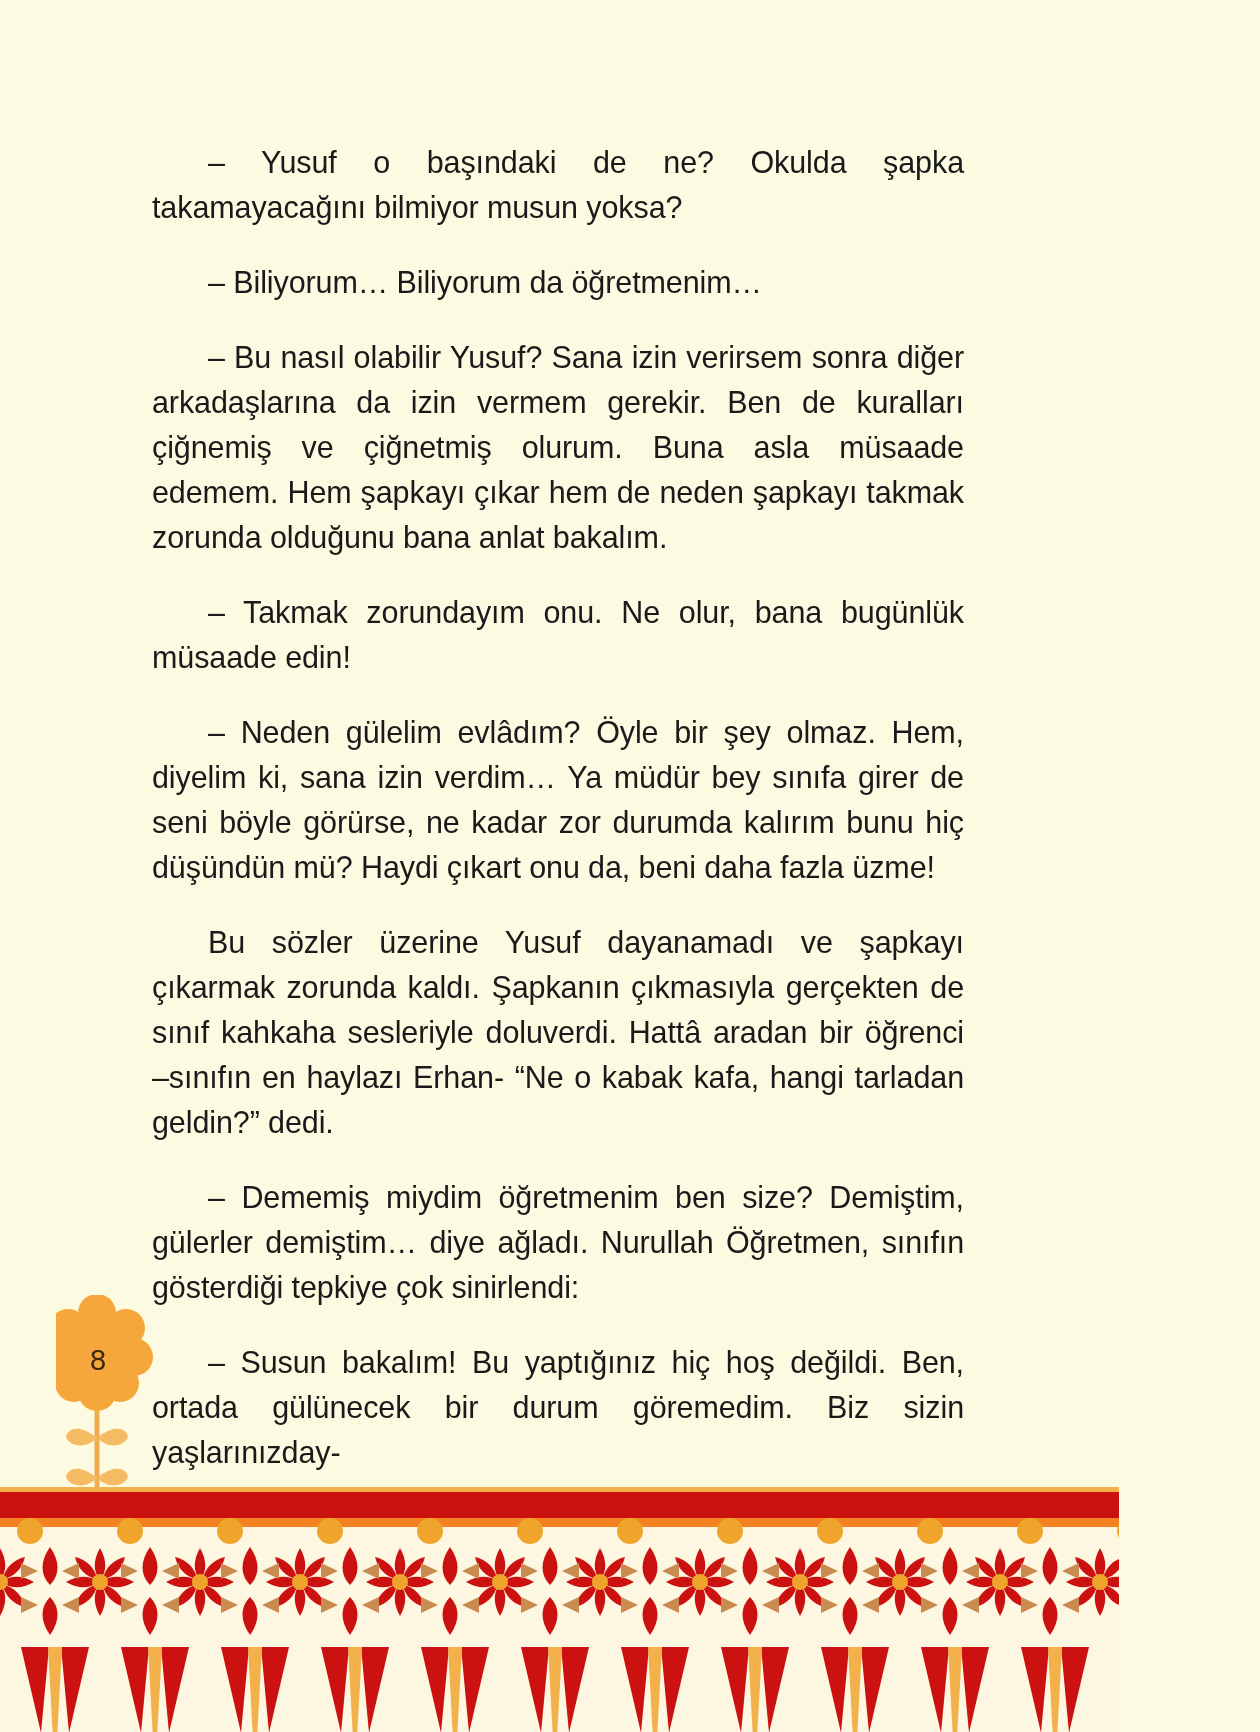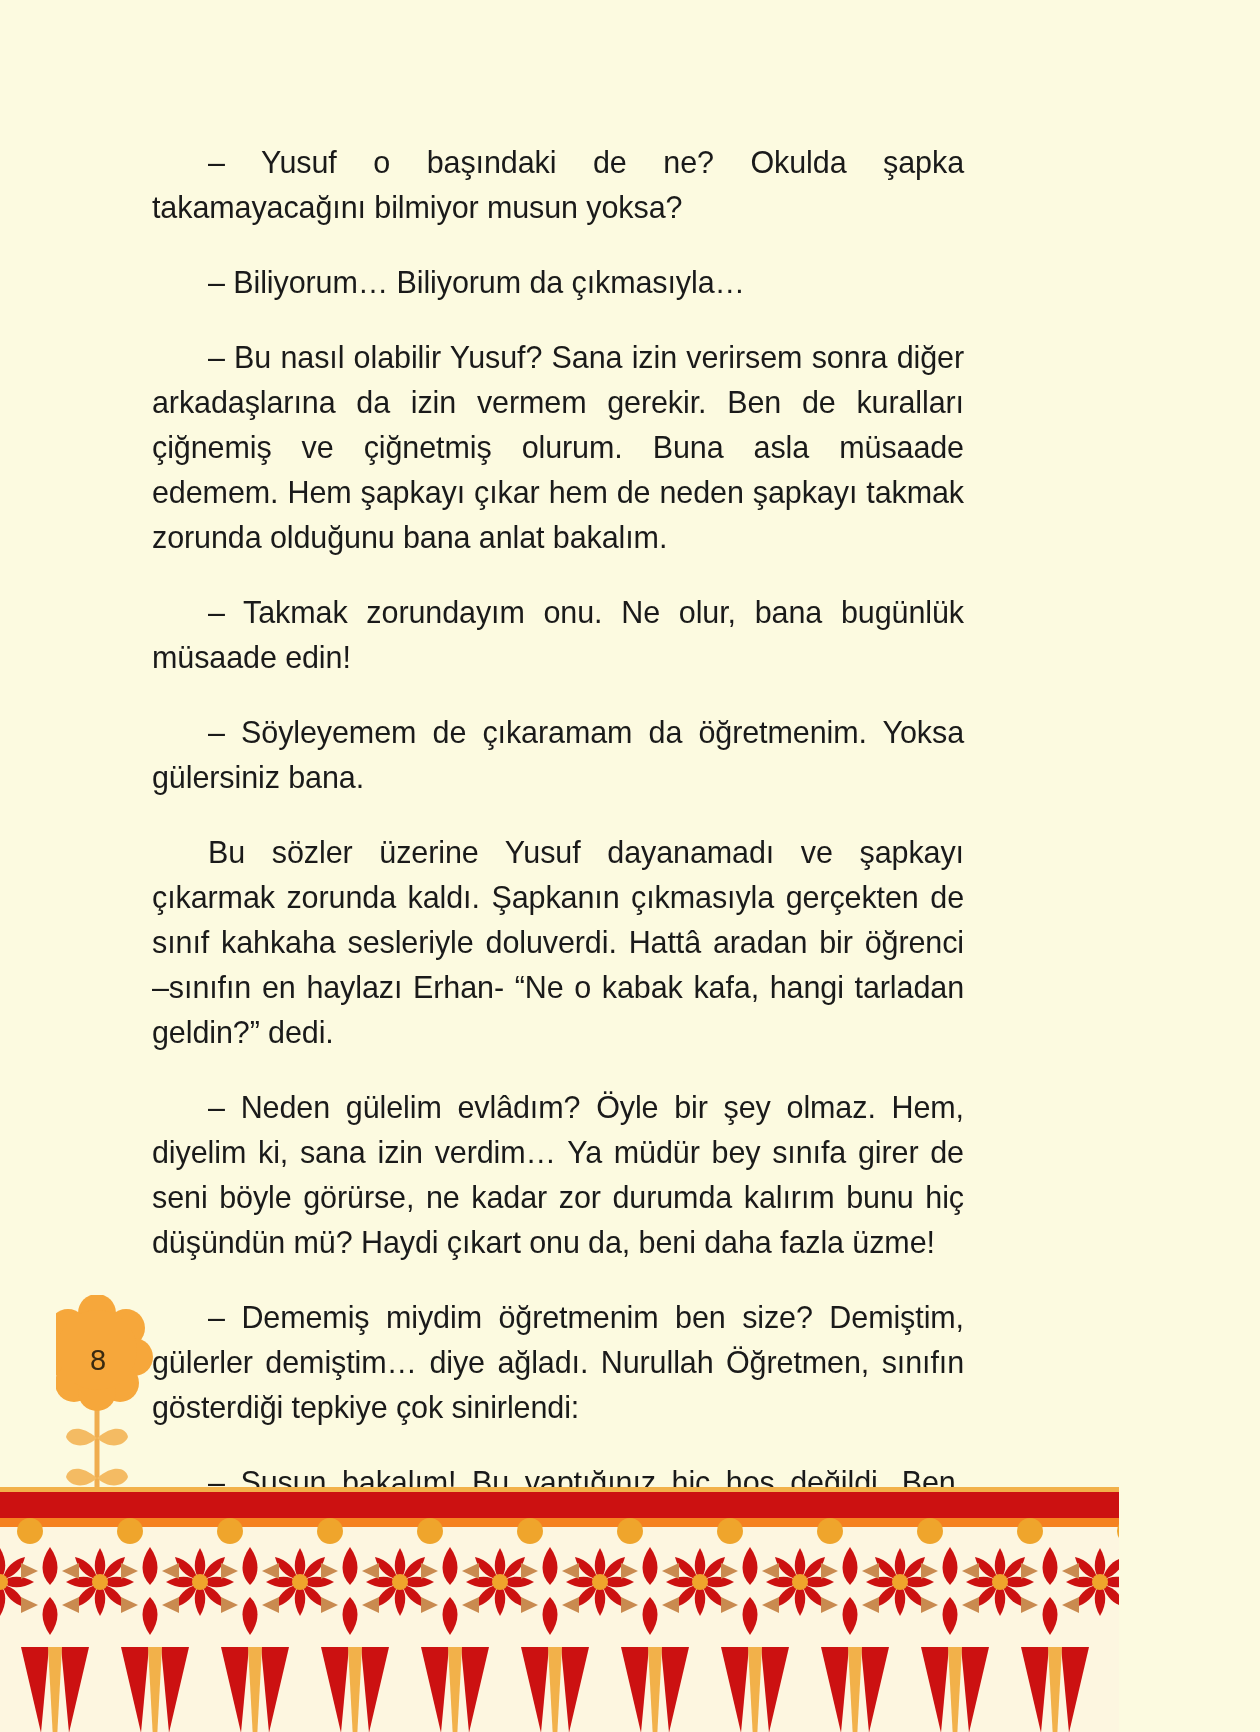--- a/index.html
+++ b/index.html
@@ -85,26 +85,25 @@
     display: block;
   }
 </style>
 </head>
 <body>
 
 <div id="page">
 
   <div id="text-column">
     <p class="para indent">– Yusuf o başındaki de ne? Okulda şapka takamayacağını bilmiyor musun yoksa?</p>
-    <p class="para indent">– Biliyorum… Biliyorum da çıkmasıyla…</p>
+    <p class="para indent">– Biliyorum… Biliyorum da öğretmenim…</p>
     <p class="para indent">– Bu nasıl olabilir Yusuf? Sana izin verirsem sonra diğer arkadaşlarına da izin vermem gerekir. Ben de kuralları çiğnemiş ve çiğnetmiş olurum. Buna asla müsaade edemem. Hem şapkayı çıkar hem de neden şapkayı takmak zorunda olduğunu bana anlat bakalım.</p>
     <p class="para indent">– Takmak zorundayım onu. Ne olur, bana bugünlük müsaade edin!</p>
-    <p class="para indent">– Söyleyemem de çıkaramam da öğretmenim. Yoksa gülersiniz bana.</p>
+    <p class="para indent">– Neden gülelim evlâdım? Öyle bir şey olmaz. Hem, diyelim ki, sana izin verdim… Ya müdür bey sınıfa girer de seni böyle görürse, ne kadar zor durumda kalırım bunu hiç düşündün mü? Haydi çıkart onu da, beni daha fazla üzme!</p>
     <p class="para indent">Bu sözler üzerine Yusuf dayanamadı ve şapkayı çıkarmak zorunda kaldı. Şapkanın çıkmasıyla gerçekten de sınıf kahkaha sesleriyle doluverdi. Hattâ aradan bir öğrenci –sınıfın en haylazı Erhan- “Ne o kabak kafa, hangi tarladan geldin?” dedi.</p>
-    <p class="para indent">– Neden gülelim evlâdım? Öyle bir şey olmaz. Hem, diyelim ki, sana izin verdim… Ya müdür bey sınıfa girer de seni böyle görürse, ne kadar zor durumda kalırım bunu hiç düşündün mü? Haydi çıkart onu da, beni daha fazla üzme!</p>
     <p class="para indent">– Dememiş miydim öğretmenim ben size? Demiştim, gülerler demiştim… diye ağladı. Nurullah Öğretmen, sınıfın gösterdiği tepkiye çok sinirlendi:</p>
     <p class="para indent">– Susun bakalım! Bu yaptığınız hiç hoş değildi. Ben, ortada gülünecek bir durum göremedim. Biz sizin yaşlarınızday-</p>
   </div>
 
   <div id="page-flower">
     <svg width="150" height="300" viewBox="0 0 150 300" xmlns="http://www.w3.org/2000/svg">
 
       <path d="M41 110 L41 215" stroke="#f0ad4e" stroke-width="5" fill="none"></path>
 
       <path d="M41 143 C 24 129, 12 133, 10 142 C 14 152, 30 154, 41 143 Z" fill="#f4bb63"></path>

